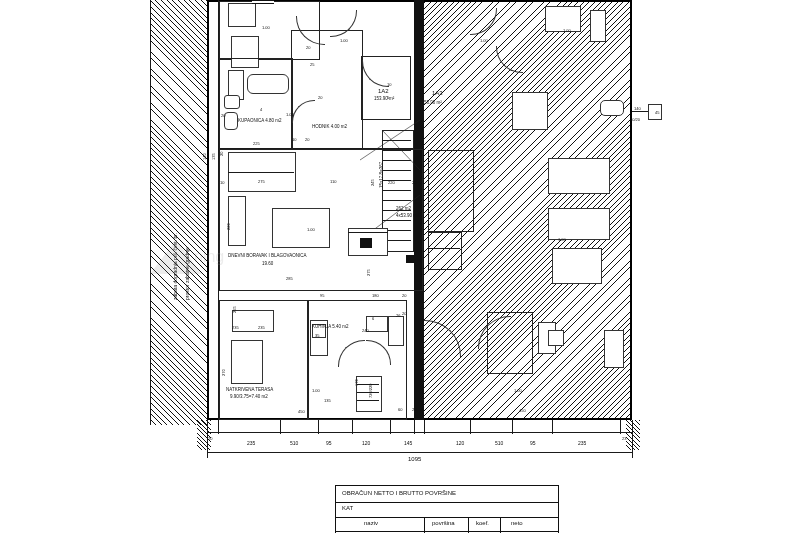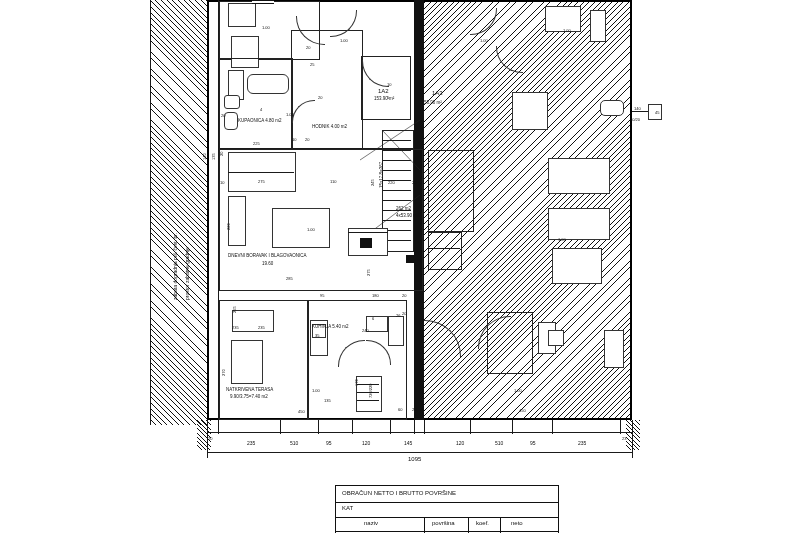--- a/index.html
+++ b/index.html
@@ -256,20 +256,24 @@
   <div class="txt t4" style="left:563px;top:28px;">1.00</div>
   <div class="txt t4" style="left:558px;top:237px;">1.00</div>
   <div class="txt t4" style="left:514px;top:388px;">1.00</div>
   <div class="txt t4" style="left:634px;top:106px;">140</div>
   <div class="txt t4" style="left:630px;top:117px;">20/20</div>
   <div class="txt t4" style="left:655px;top:110px;">45</div>
   <div class="txt t4" style="left:315px;top:333px;">35</div>
   <div class="txt t4" style="left:387px;top:95px;">5</div>
   <div class="txt t4" style="left:387px;top:82px;">10</div>
 
+  <div id="wm">
+    <div class="w1"></div>
+    <div class="w2">ning</div>
+  </div>
 
   <div id="tbl" style="left:335px;top:485px;width:222px;height:48px;">
     <div class="cell" style="left:6px;top:4px;">OBRAČUN NETTO I BRUTTO POVRŠINE</div>
     <div class="trow" style="top:16px;"></div>
     <div class="cell" style="left:6px;top:19px;">KAT</div>
     <div class="trow" style="top:31px;"></div>
     <div class="cell" style="left:28px;top:34px;">naziv</div>
     <div class="cell" style="left:96px;top:34px;">površina</div>
     <div class="cell" style="left:140px;top:34px;">koef.</div>
     <div class="cell" style="left:175px;top:34px;">neto</div>

